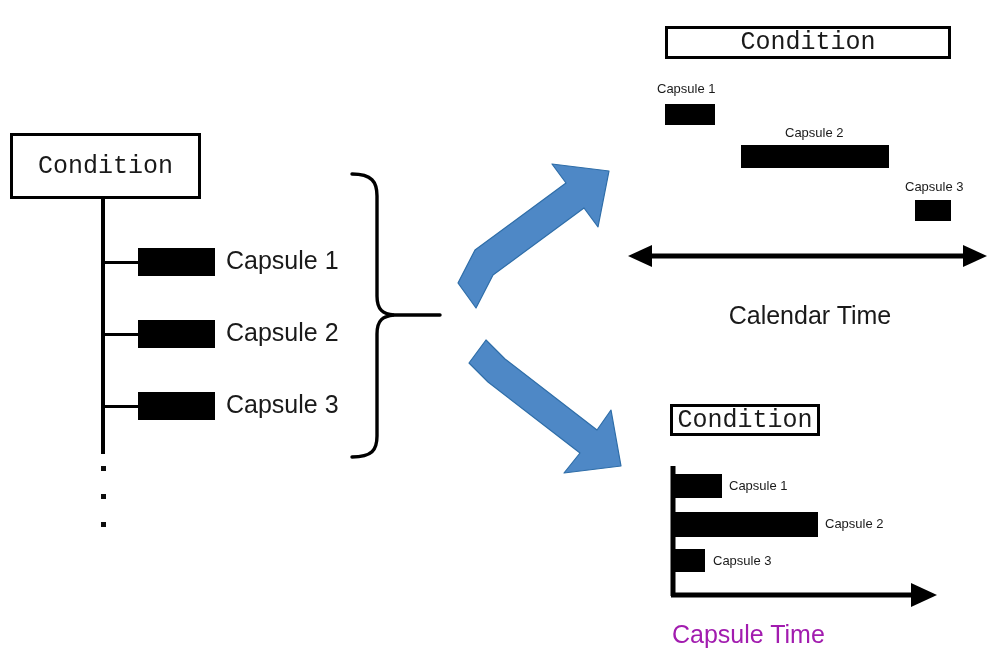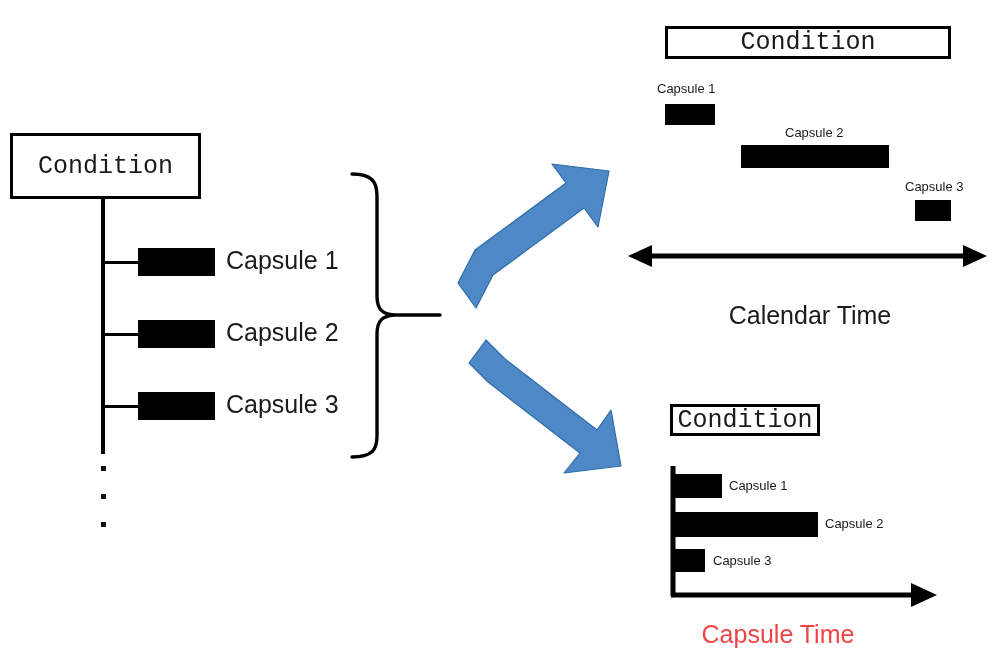--- a/index.html
+++ b/index.html
@@ -93,24 +93,23 @@
   .tr-label { font-size: 13px; }
 
   
   #br-condition-box {
     left: 670px; top: 404px; width: 150px; height: 32px;
     font-size: 25px;
   }
   .br-label { font-size: 13px; }
   #cap-time-label {
     position: absolute;
-    left: 628px; top: 620px; width: 300px;
-    text-align: center;
-    font-size: 25px;
-    color: #ef4444;
+    left: 672px; top: 620px; width: 300px;
+    font-size: 25px;
+    color: #a21caf;
   }
 </style>
 </head>
 <body>
 
 <div id="canvas">
 
   <svg class="svg-layer" viewBox="0 0 1003 658">
 
     <g>

